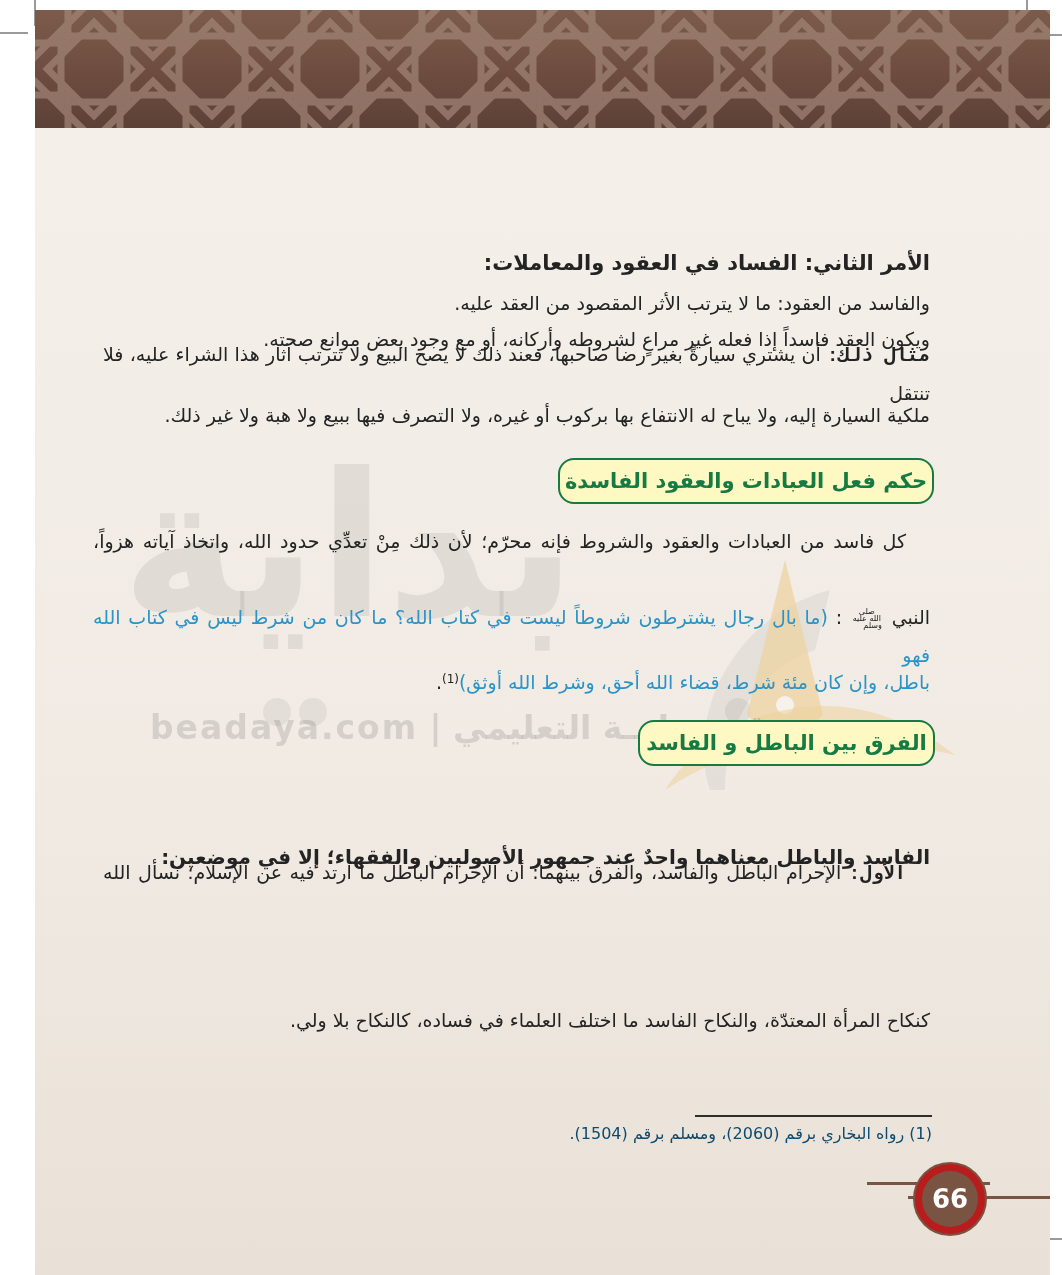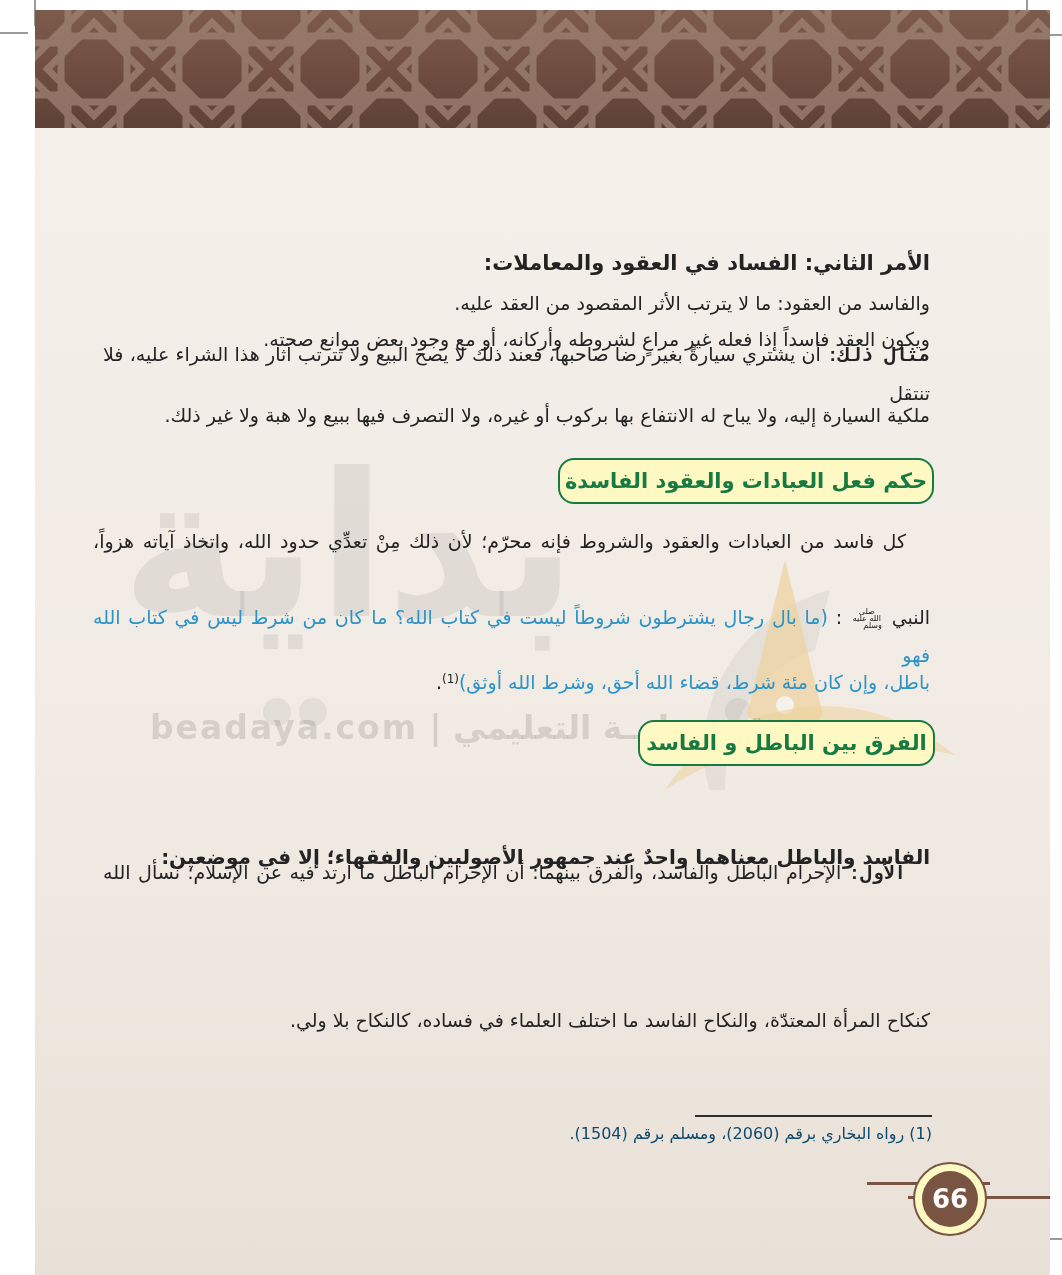--- a/index.html
+++ b/index.html
@@ -31,21 +31,21 @@
            color:rgba(60,60,60,0.16);z-index:1;white-space:nowrap;font-weight:bold;}
   .wm-dot{position:absolute;border-radius:50%;background:rgba(0,0,0,0.06);z-index:1;}
   .wm-pen{position:absolute;left:590px;top:545px;z-index:1;}
   .content{z-index:3;}
   .fn-rule{position:absolute;left:660px;top:1105px;width:237px;height:2px;background:#2e2e2e;z-index:3;}
   .footnote{position:absolute;right:118px;top:1114px;direction:rtl;font-size:16px;color:#0c4a6e;z-index:3;margin-left:16px;}
   .pn-line{position:absolute;height:3px;background:#7a5443;z-index:3;}
   .pn-upper{left:832px;top:1172px;width:123px;}
   .pn-lower{left:873px;top:1186px;width:142px;}
   .pn-circle{position:absolute;left:878px;top:1152px;width:70px;height:70px;border:2.5px solid #7a5443;
-             border-radius:50%;background:#fef9c3;display:flex;align-items:center;justify-content:center;z-index:4;}
+             border-radius:50%;background:#b91c1c;display:flex;align-items:center;justify-content:center;z-index:4;}
   .pn-inner{width:56px;height:56px;border-radius:50%;background:#7a5443;color:#ffffff;font-weight:bold;
             font-size:26px;display:flex;align-items:center;justify-content:center;}
 </style>
 </head>
 <body>
 
 <div class="stage">
 
   <div class="crop" style="left:34px;top:0;width:2px;height:26px;"></div>
   <div class="crop" style="left:0;top:32px;width:28px;height:2px;"></div>

